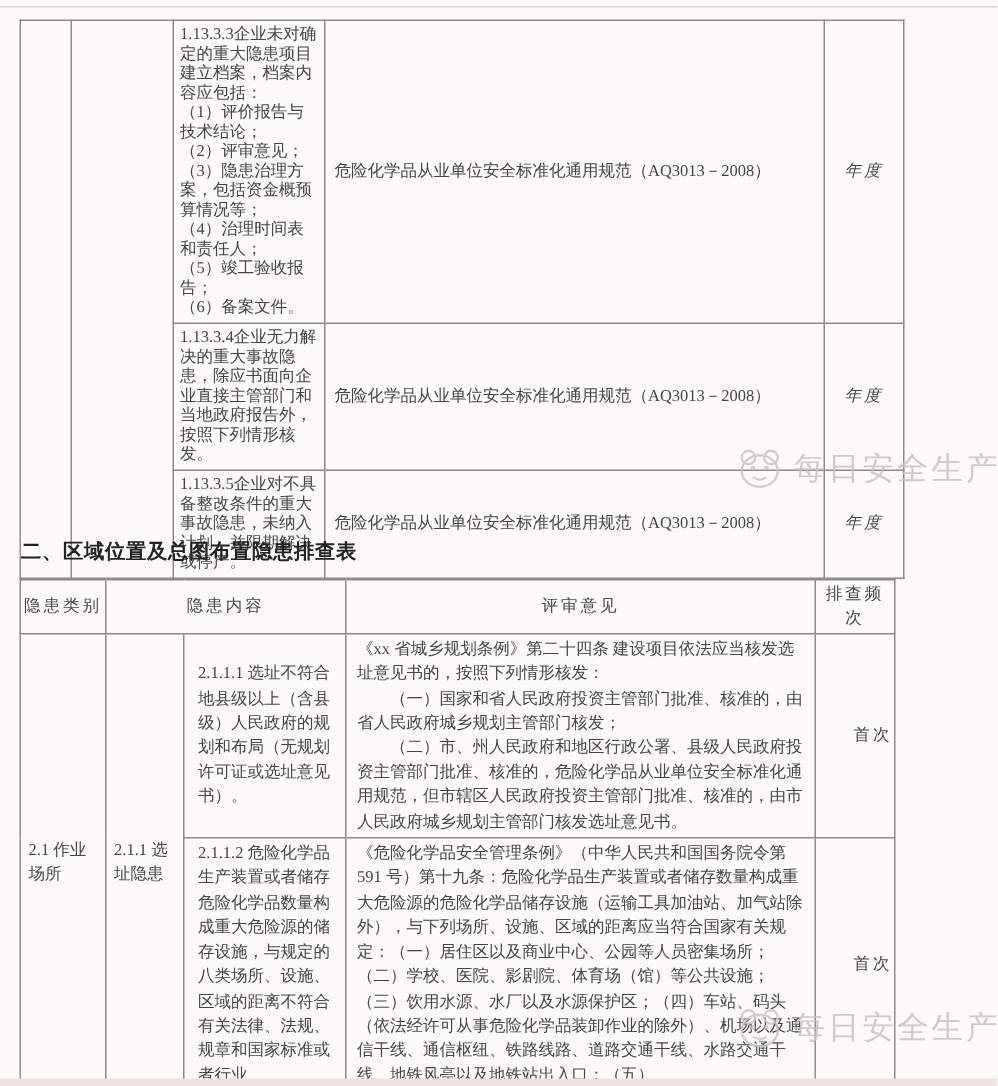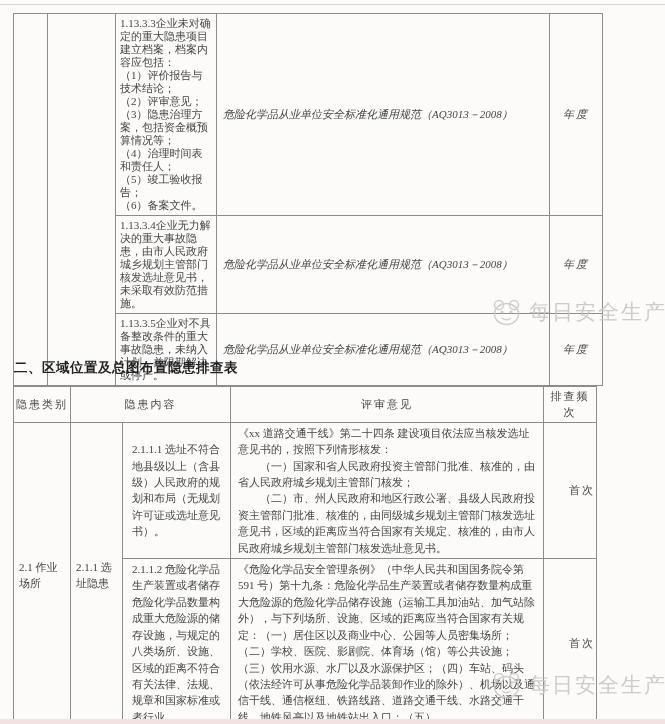--- a/index.html
+++ b/index.html
@@ -9,21 +9,21 @@
     font-family:"Liberation Serif","DejaVu Serif",serif;
   }
   .top-divider{position:absolute;top:4px;left:0;width:665px;height:0;border-top:1px solid #d8d6d4;}
   table{border-collapse:collapse;table-layout:fixed;background:transparent;}
   td{border:1px solid #8e8c8a;overflow:hidden;}
 
   
   #t1{position:absolute;left:13px;top:13px;width:589px;}
   #t1 td{font-size:11px;line-height:13px;}
   .t1-content{vertical-align:top;padding:3px 4px;white-space:pre-line;text-align:left;}
-  .t1-basis{vertical-align:middle;padding:0 6px;text-align:left;font-style:italic;}
+  .t1-basis{vertical-align:middle;padding:0 6px;text-align:left;}
   .t1-freq{vertical-align:middle;text-align:center;letter-spacing:2px;font-style:italic;}
 
   
   .section-title{
     position:absolute;left:14px;top:359px;width:600px;
     font-family:Liberation Serif, serif;
     font-weight:bold;font-size:13.5px;color:#222;letter-spacing:0.5px;
   }
 
   
@@ -70,21 +70,21 @@
 （1）评价报告与技术结论；
 （2）评审意见；
 （3）隐患治理方案，包括资金概预算情况等；
 （4）治理时间表和责任人；
 （5）竣工验收报告；
 （6）备案文件。</td>
     <td class="t1-basis">危险化学品从业单位安全标准化通用规范（AQ3013－2008）</td>
     <td class="t1-freq">年度</td>
   </tr>
   <tr style="height:76px">
-    <td class="t1-content">1.13.3.4企业无力解决的重大事故隐患，由市人民政府城乡规划主管部门核发选址意见书，未采取有效防范措施。</td>
+    <td class="t1-content">1.13.3.4企业无力解决的重大事故隐患，除应书面向企业直接主管部门和当地政府报告外，按照下列情形核发。</td>
     <td class="t1-basis">危险化学品从业单位安全标准化通用规范（AQ3013－2008）</td>
     <td class="t1-freq">年度</td>
   </tr>
   <tr style="height:68px">
     <td class="t1-content">1.13.3.5企业对不具备整改条件的重大事故隐患，未纳入计划，并限期解决或停产。</td>
     <td class="t1-basis">危险化学品从业单位安全标准化通用规范（AQ3013－2008）</td>
     <td class="t1-freq">年度</td>
   </tr>
 </tbody>
   </table>
@@ -104,23 +104,23 @@
     <td class="t2-head">隐患类别</td>
     <td class="t2-head" colspan="2">隐患内容</td>
     <td class="t2-head">评审意见</td>
     <td class="t2-head">排查频次</td>
   </tr>
   <tr style="height:133px">
     <td class="t2-cat" rowspan="2">2.1 作业场所</td>
     <td class="t2-cat" rowspan="2">2.1.1 选址隐患</td>
     <td class="t2-content">2.1.1.1 选址不符合地县级以上（含县级）人民政府的规划和布局（无规划许可证或选址意见书）。</td>
     <td class="t2-basis">
-      <div class="para">《xx 道路交通干线》第二十四条  建设项目依法应当核发选址意见书的，按照下列情形核发：</div>
+      <div class="para">《xx 省城乡规划条例》第二十四条  建设项目依法应当核发选址意见书的，按照下列情形核发：</div>
       <div class="para indent">（一）国家和省人民政府投资主管部门批准、核准的，由省人民政府城乡规划主管部门核发；</div>
-      <div class="para indent">（二）市、州人民政府和地区行政公署、县级人民政府投资主管部门批准、核准的，由同级城乡规划主管部门核发选址意见书，区域的距离应当符合国家有关规定、核准的，由市人民政府城乡规划主管部门核发选址意见书。</div>
+      <div class="para indent">（二）市、州人民政府和地区行政公署、县级人民政府投资主管部门批准、核准的，危险化学品从业单位安全标准化通用规范，但市辖区人民政府投资主管部门批准、核准的，由市人民政府城乡规划主管部门核发选址意见书。</div>
     </td>
     <td class="t2-freq">首次</td>
   </tr>
   <tr style="height:155px">
     <td class="t2-content">2.1.1.2 危险化学品生产装置或者储存危险化学品数量构成重大危险源的储存设施，与规定的八类场所、设施、区域的距离不符合有关法律、法规、规章和国家标准或者行业</td>
     <td class="t2-basis">《危险化学品安全管理条例》（中华人民共和国国务院令第 591 号）第十九条：危险化学品生产装置或者储存数量构成重大危险源的危险化学品储存设施（运输工具加油站、加气站除外），与下列场所、设施、区域的距离应当符合国家有关规定：（一）居住区以及商业中心、公园等人员密集场所；（二）学校、医院、影剧院、体育场（馆）等公共设施；（三）饮用水源、水厂以及水源保护区；（四）车站、码头（依法经许可从事危险化学品装卸作业的除外）、机场以及通信干线、通信枢纽、铁路线路、道路交通干线、水路交通干线、地铁风亭以及地铁站出入口；（五）</td>
     <td class="t2-freq">首次</td>
   </tr>
 </tbody>
   </table>

